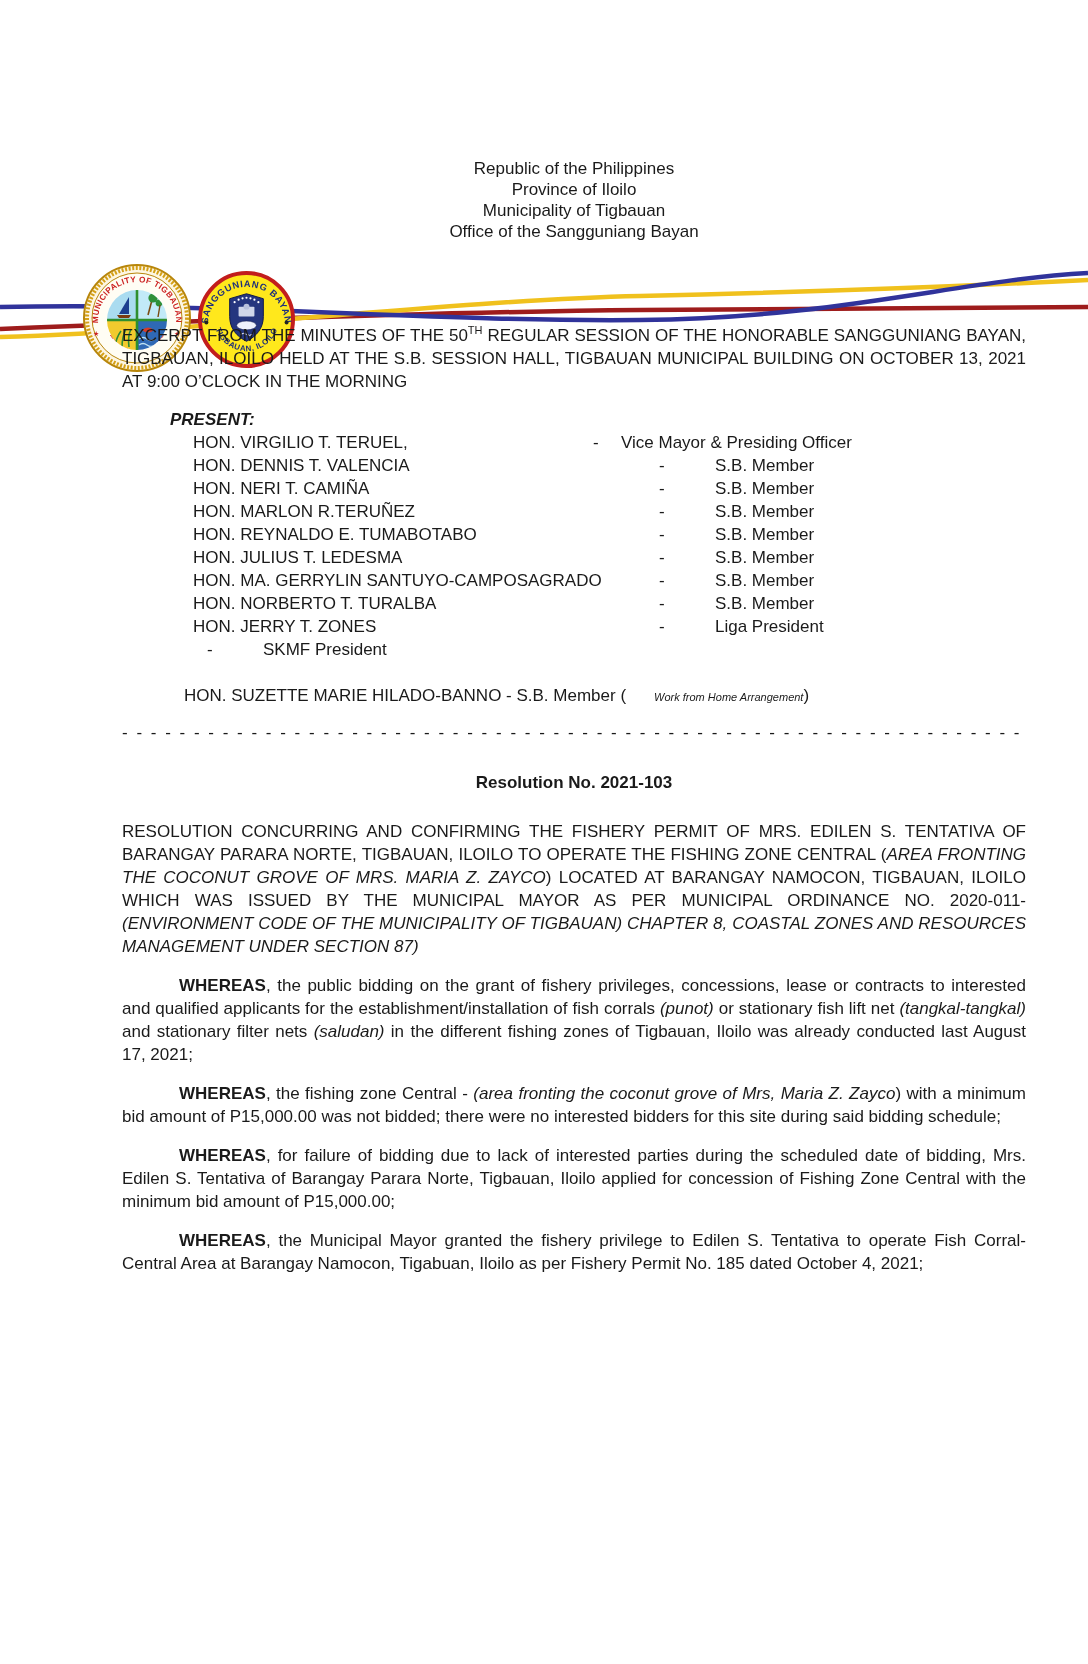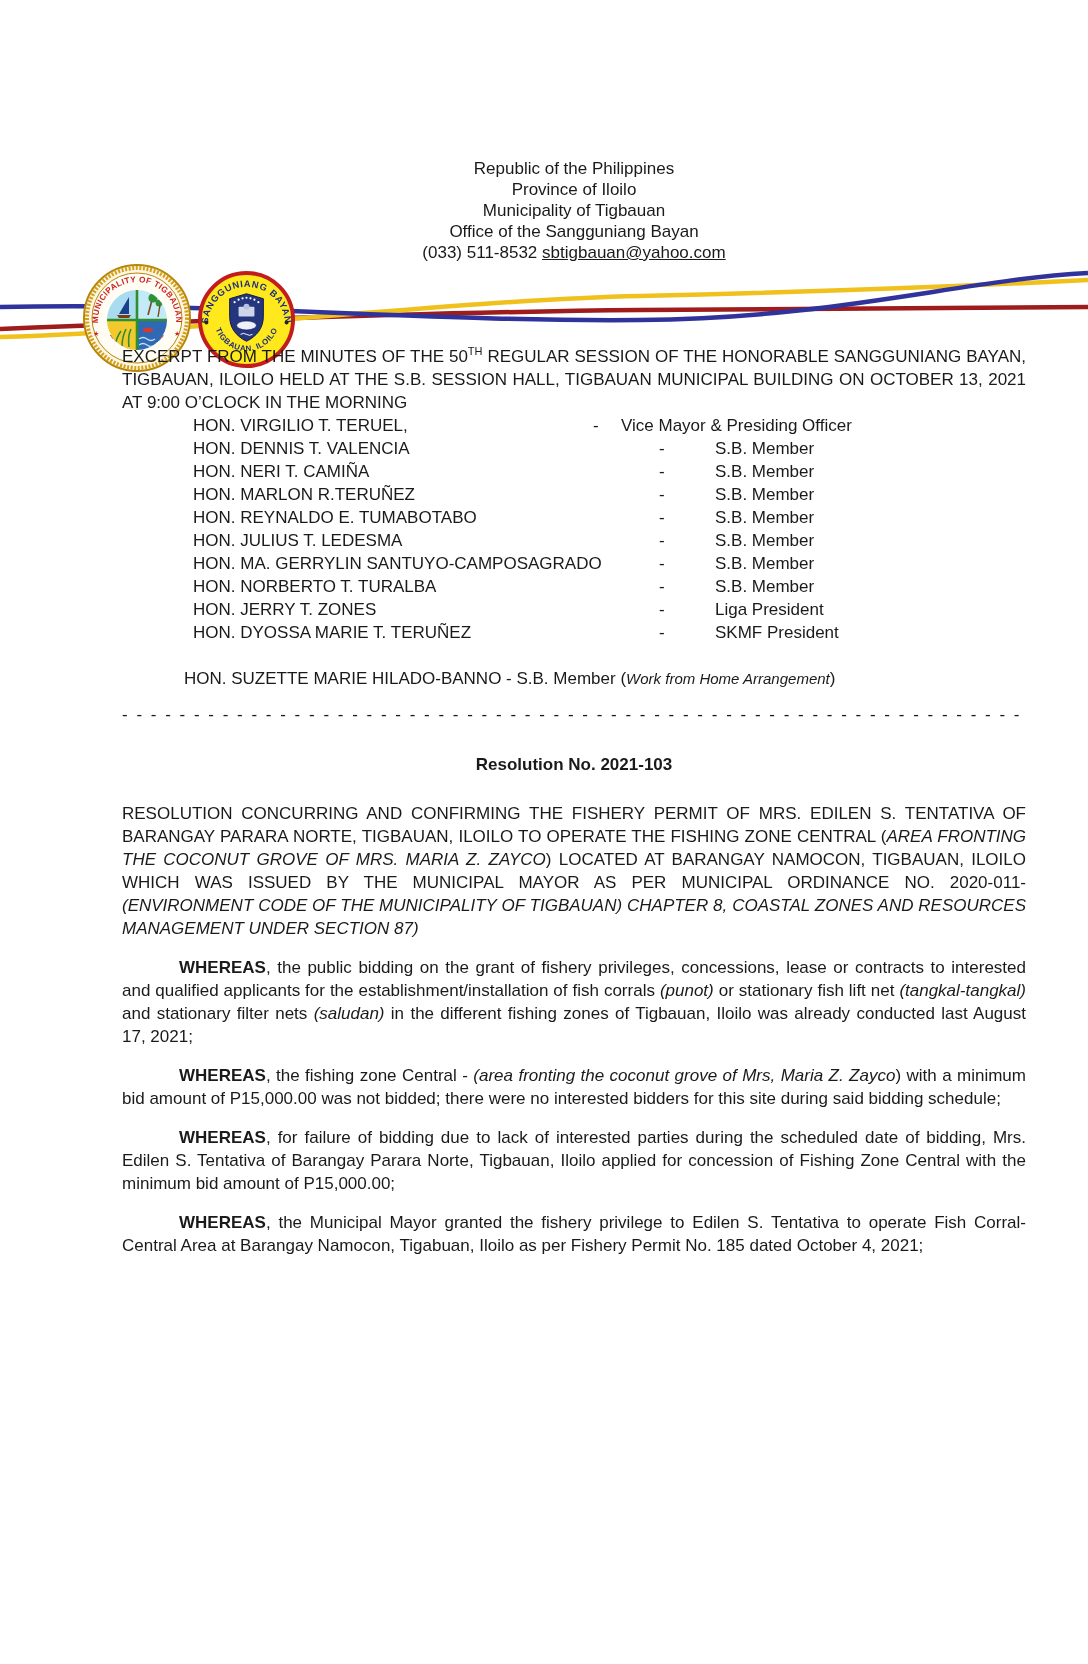--- a/index.html
+++ b/index.html
@@ -25,21 +25,21 @@
   .prow.first .n{flex-basis:400px;}
   .prow.first .d{flex-basis:28px;padding-left:0;}
   .absent-label{margin-left:34px;margin-top:20px;}
   .absent-entry{margin-top:24px;margin-left:62px;line-height:22px;}
   .sep{margin-top:14px;white-space:nowrap;overflow:hidden;letter-spacing:2px;line-height:22px;}
   .res-head{margin-top:28px;text-align:center;font-weight:bold;line-height:22px;}
   .res-title{margin-top:26px;text-align:justify;line-height:23px;}
   .whereas{margin-top:16px;text-align:justify;text-indent:57px;line-height:23px;}
   .b{font-weight:bold;}
   .i{font-style:italic;}
-  .sm{font-size:15px;}
+  .sm{font-size:11px;margin-left:28px;}
   sup{font-size:11px;line-height:0;vertical-align:super;}
   text{font-family:"Liberation Sans","DejaVu Sans",sans-serif;}
 </style>
 </head>
 <body>
 
 <div class="page">
 
   <svg class="ribbons" viewBox="0 0 1088 130" preserveAspectRatio="none">
     <path d="M0,79 C220,70 440,62 640,60 C800,58.5 950,58 1088,57" fill="none" stroke="#9e1c1c" stroke-width="4.5"></path>
@@ -114,29 +114,25 @@
     </g>
   </svg>
 
   <div class="content">
 
     <div class="hdr">
       <div class="hline">Republic of the Philippines</div>
       <div class="hline">Province of Iloilo</div>
       <div class="hline">Municipality of Tigbauan</div>
       <div class="hline">Office of the Sangguniang Bayan</div>
-      <div class="contact">
-        <span>(033) 511-8532</span>
-        <span> </span>
-        <span class="email">sbtigbauan@yahoo.com</span>
-      </div>
     </div>
 
     <p class="excerpt"><span>EXCERPT FROM THE MINUTES OF THE 50</span><sup>TH</sup><span> REGULAR SESSION OF THE HONORABLE SANGGUNIANG BAYAN, TIGBAUAN, ILOILO HELD AT THE S.B. SESSION HALL, TIGBAUAN MUNICIPAL BUILDING ON OCTOBER 13, 2021 AT 9:00 O’CLOCK IN THE MORNING</span></p>
 
+    <div class="sec-label">PRESENT:</div>
 
     <div class="plist">
         <div class="prow first">
           <span class="n">HON. VIRGILIO T. TERUEL,</span>
           <span class="d">-</span>
           <span class="p">Vice Mayor &amp; Presiding Officer</span>
         </div>
         <div class="prow">
           <span class="n">HON. DENNIS T. VALENCIA</span>
           <span class="d">-</span>
@@ -171,21 +167,20 @@
           <span class="n">HON. NORBERTO T. TURALBA</span>
           <span class="d">-</span>
           <span class="p">S.B. Member</span>
         </div>
         <div class="prow">
           <span class="n">HON. JERRY T. ZONES</span>
           <span class="d">-</span>
           <span class="p">Liga President</span>
         </div>
         <div class="prow">
-          <span class="n">HON. DYOSSA MARIE T. TERUÑEZ</span>
           <span class="d">-</span>
           <span class="p">SKMF President</span>
         </div>
       </div>
 
 
     <p class="absent-entry"><span>HON. SUZETTE MARIE HILADO-BANNO - S.B. Member (</span><span class="i sm">Work from Home Arrangement</span><span>)</span></p>
 
     <div class="sep">- - - - - - - - - - - - - - - - - - - - - - - - - - - - - - - - - - - - - - - - - - - - - - - - - - - - - - - - - - - - - - - - - - - - - - - - - - - - - - - -</div>
 

